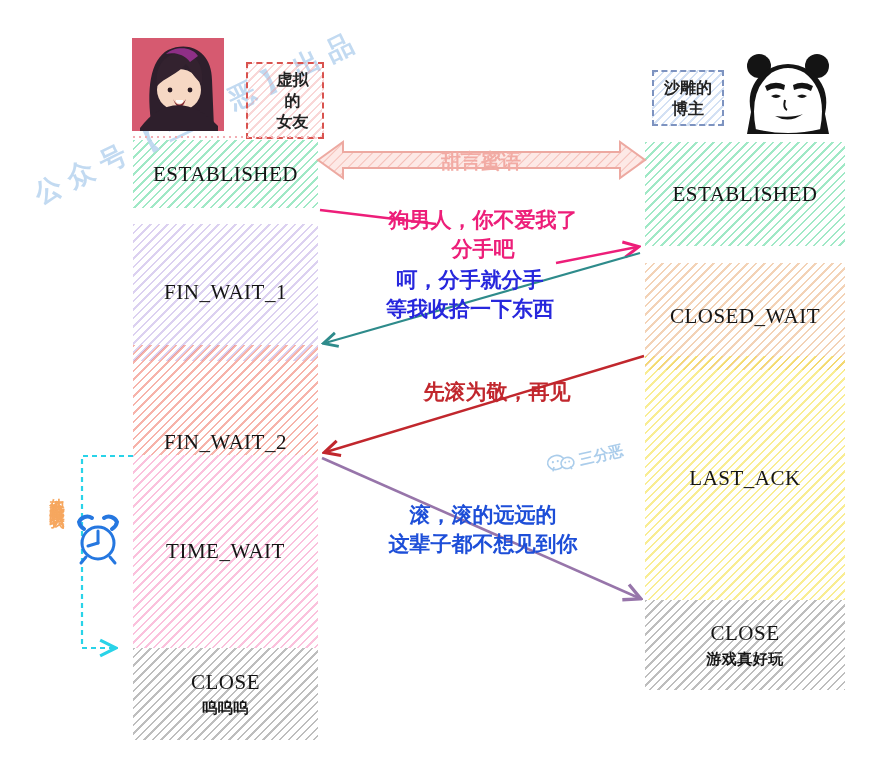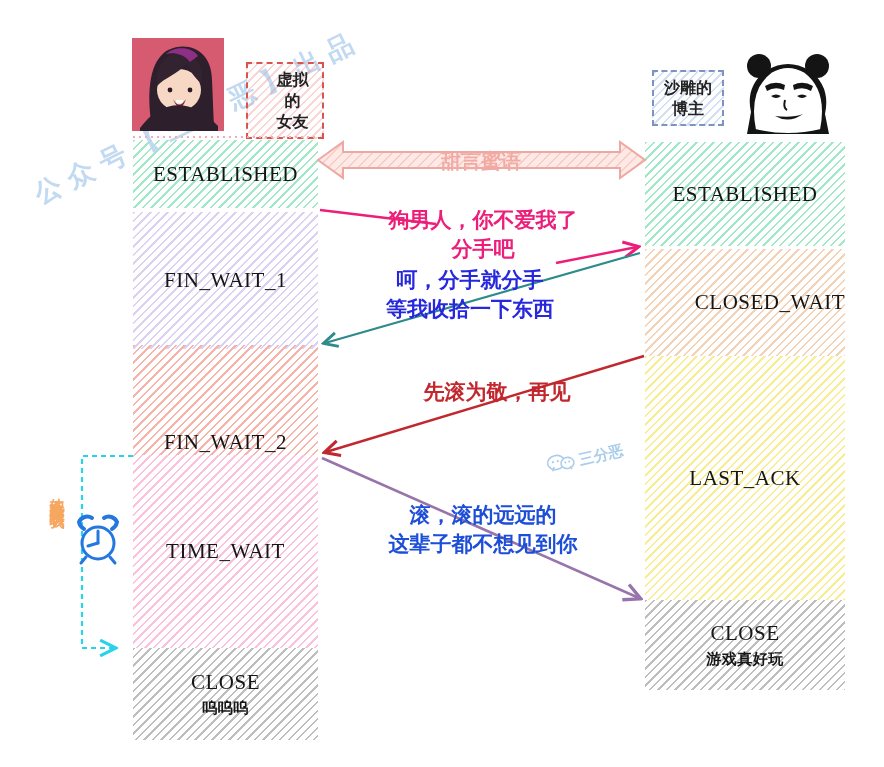--- a/index.html
+++ b/index.html
@@ -143,38 +143,38 @@
     </svg>
   </div>
   <div class="actor-label label-blog">
     <div>沙雕的</div>
     <div>博主</div>
   </div>
 
   <div class="state colL h-green" style="top:140px; height:68px;">
     <span>ESTABLISHED</span>
   </div>
-  <div class="state colL h-purple" style="top:212px; height:137px;align-items:center;">
+  <div class="state colL h-purple" style="top:224px; height:137px;align-items:center;">
     <span>FIN_WAIT_1</span>
   </div>
   <div class="state colL h-salmon" style="top:345px; height:110px;justify-content:flex-end;">
     <span>FIN_WAIT_2</span>
   </div>
   <div class="state colL h-pink" style="top:455px; height:193px;">
     <span>TIME_WAIT</span>
   </div>
   <div class="state colL h-gray" style="top:648px; height:92px;">
     <span>CLOSE</span>
     <span class="sub">呜呜呜</span>
   </div>
 
   <div class="state colR h-green" style="top:142px; height:104px;">
     <span>ESTABLISHED</span>
   </div>
-  <div class="state colR h-tan" style="top:249px; height:107px;align-items:flex-end;">
+  <div class="state colR h-tan" style="top:263px; height:107px;">
     <span>CLOSED_WAIT</span>
   </div>
   <div class="state colR h-yellow" style="top:356px; height:244px;">
     <span>LAST_ACK</span>
   </div>
   <div class="state colR h-gray" style="top:600px; height:90px;">
     <span>CLOSE</span>
     <span class="sub">游戏真好玩</span>
   </div>
 

